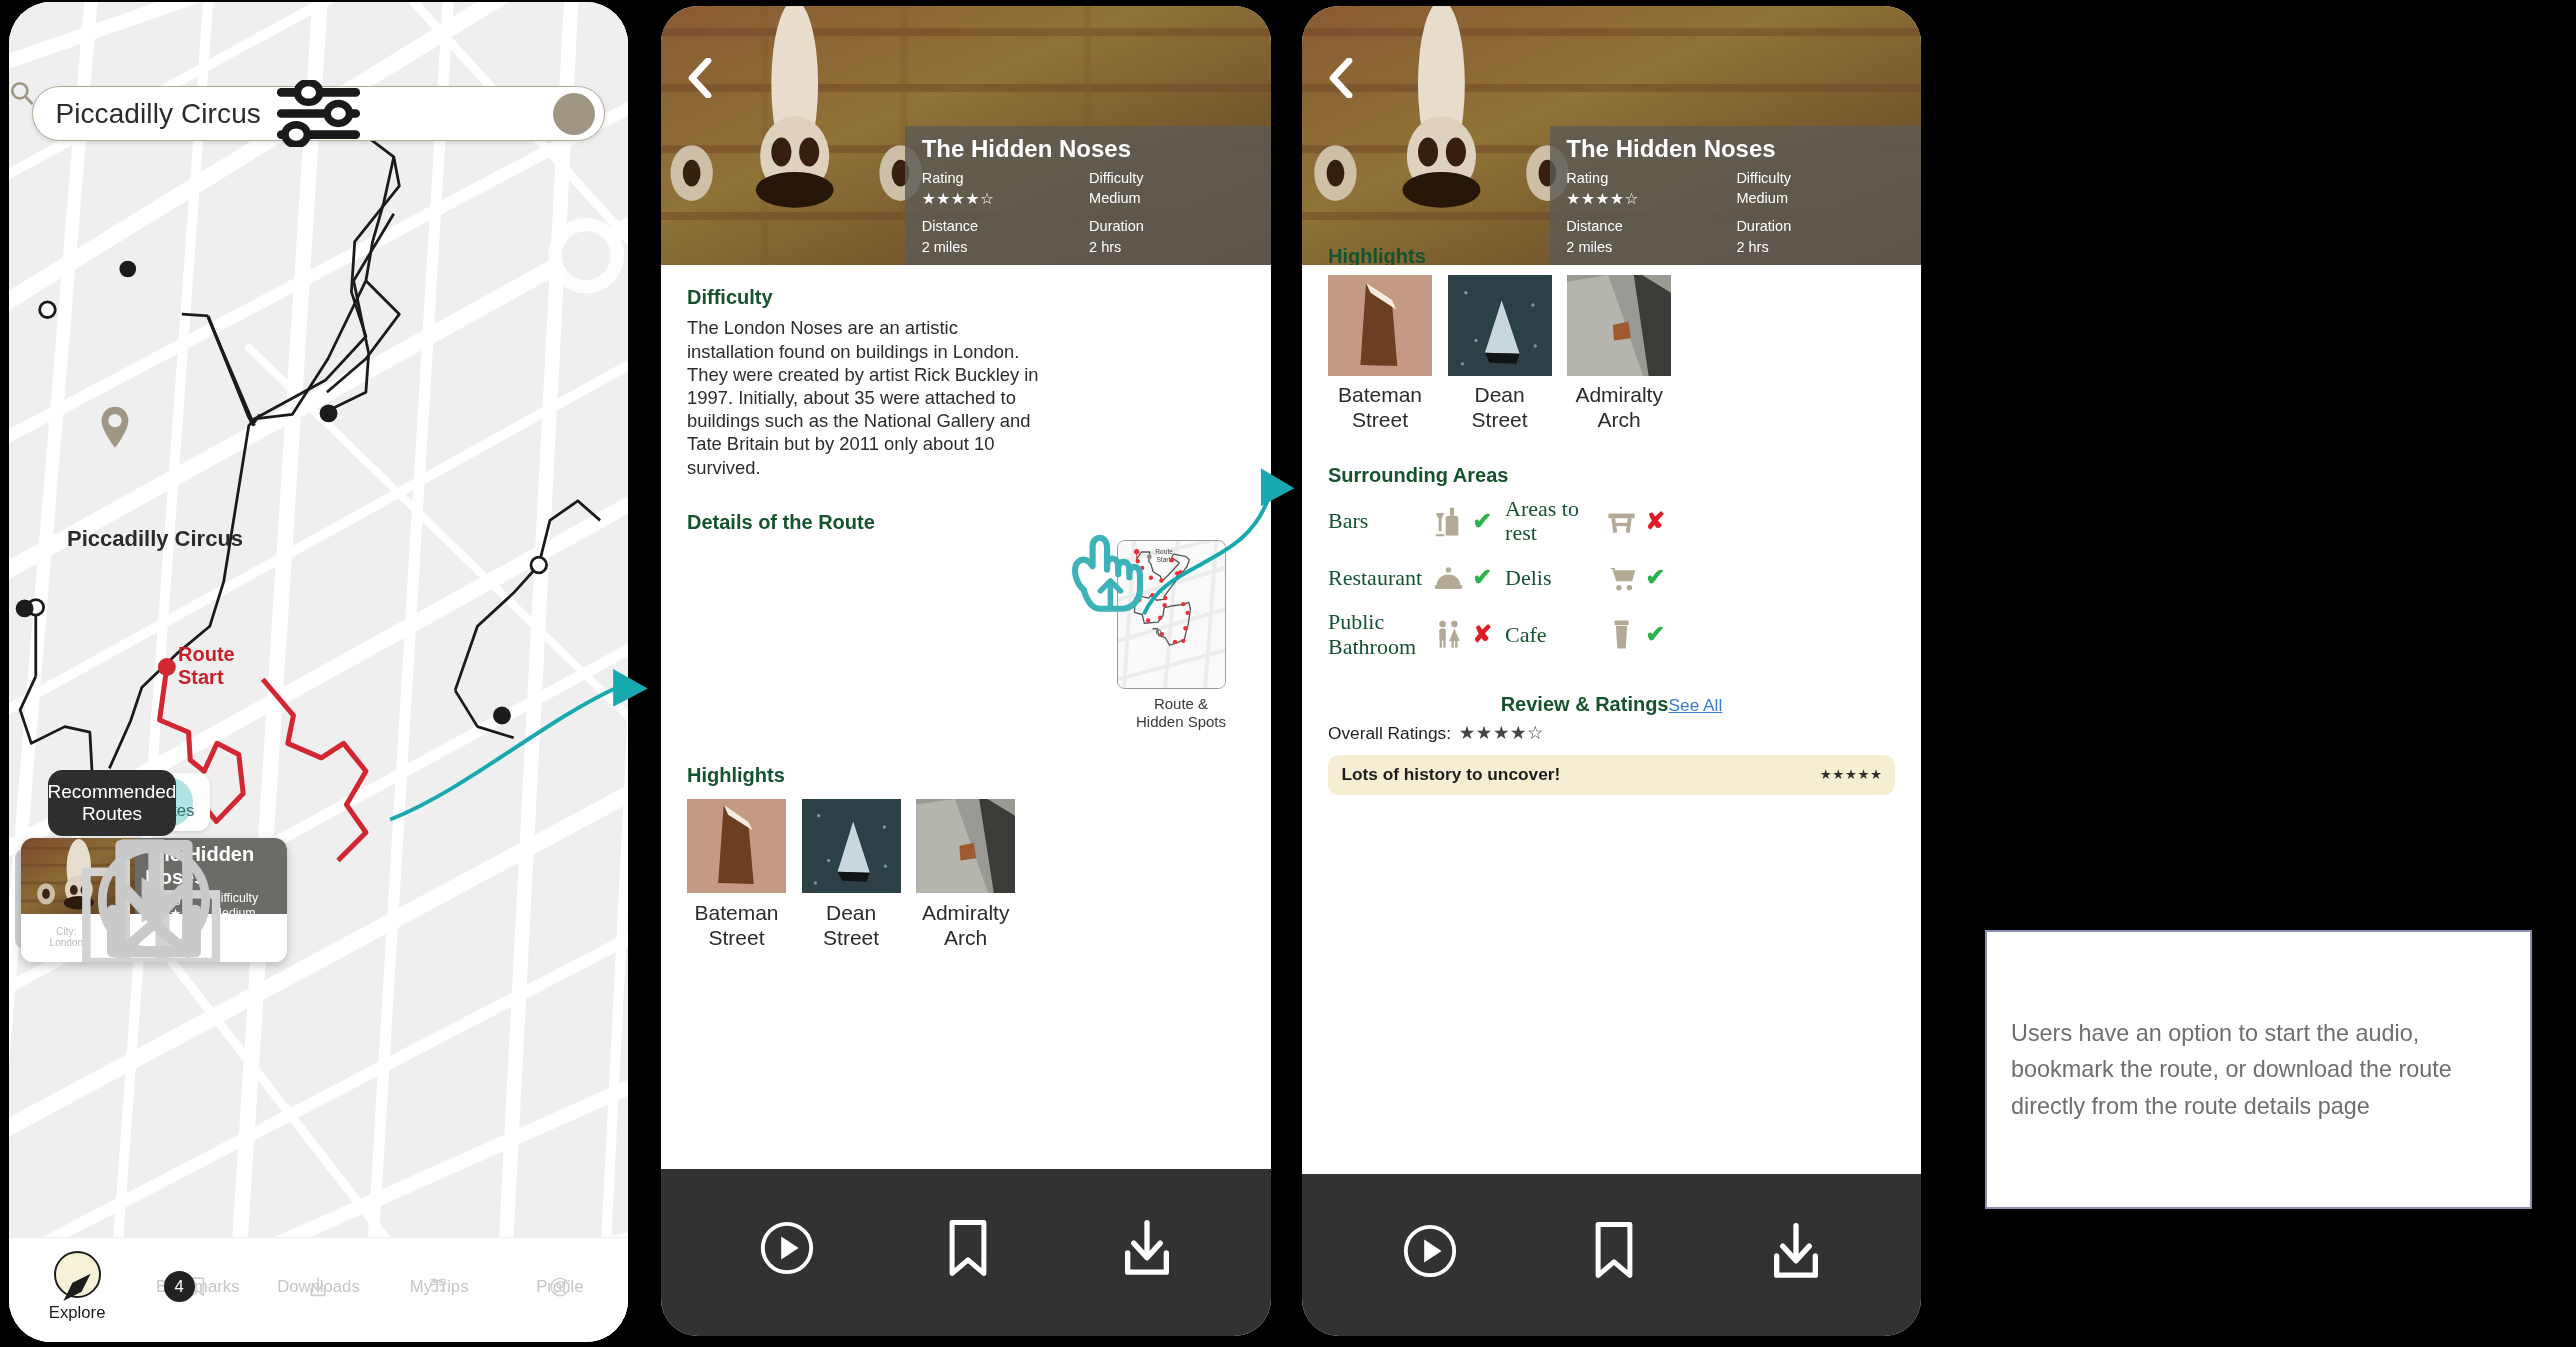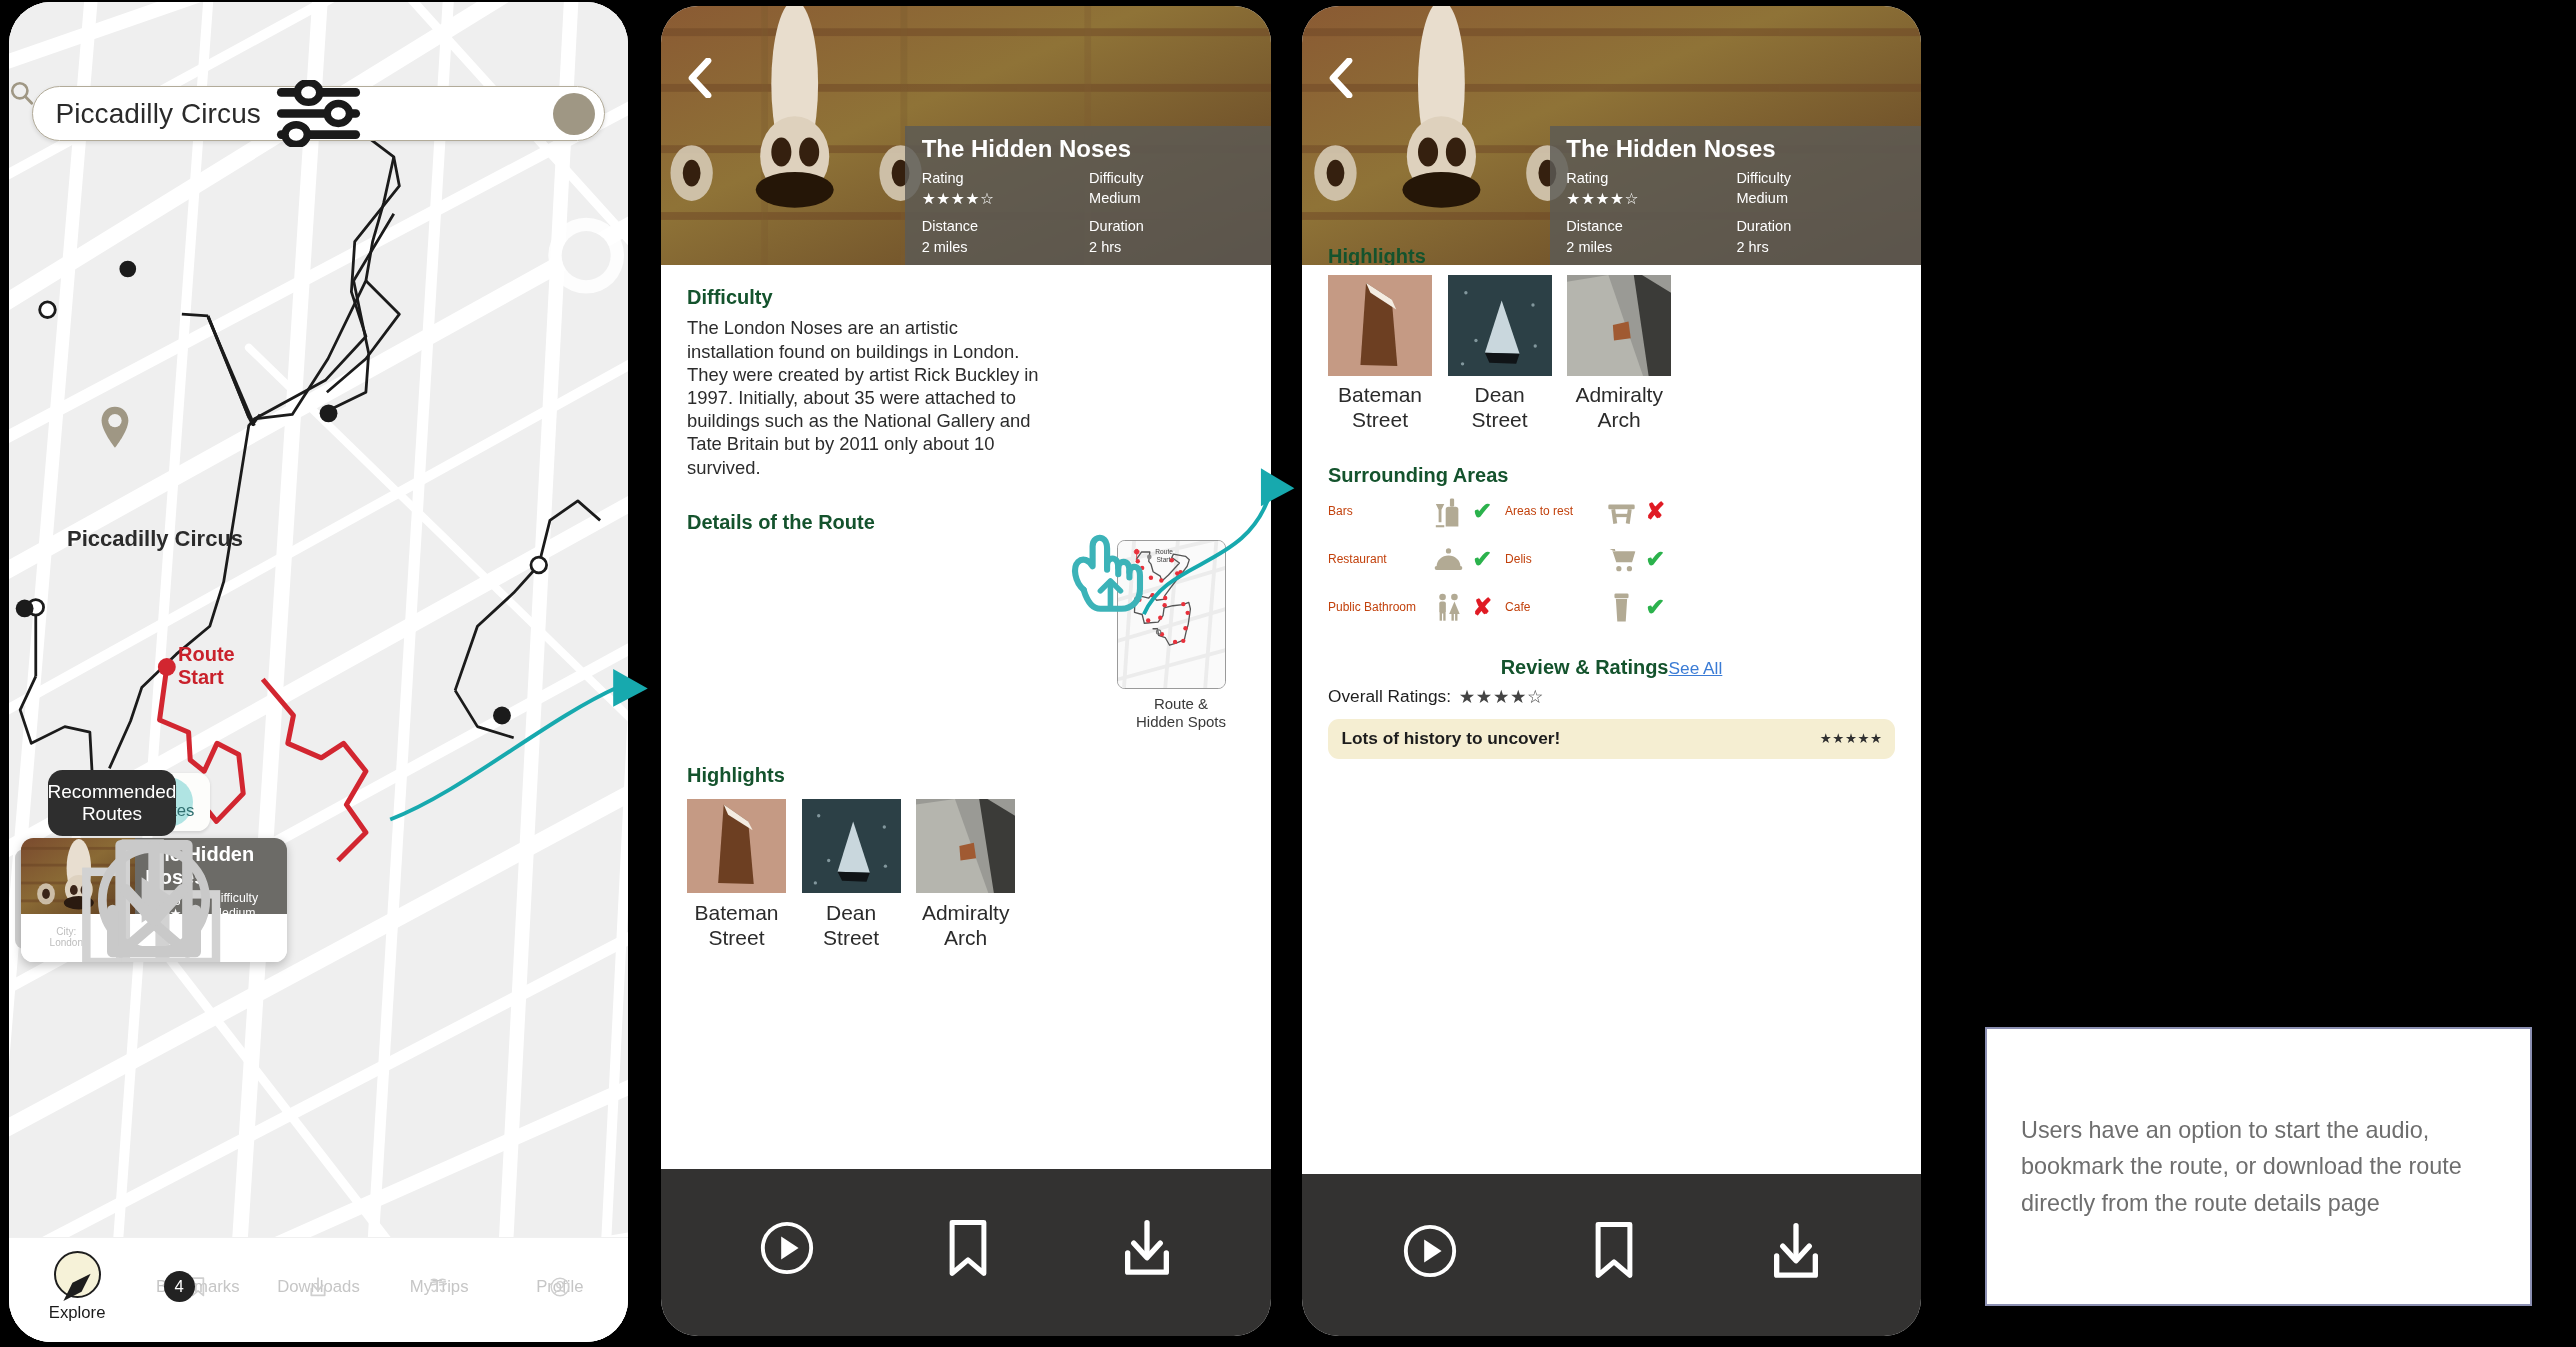--- a/index.html
+++ b/index.html
@@ -113,43 +113,43 @@
   .routethumb { width:128px; }
   .routethumb .tb { width:109px; height:149px; border:1.1px solid #9a9a9a; border-radius:7.8px; background:#fafafa; overflow:hidden; position:relative; }
   .routethumb .cap { margin-top:6.7px; font-size:15px; color:#3a3a3a; text-align:center; line-height:1.18; }
 
   .hl-row { display:flex; gap:15.6px; }
   .hl-item { width:99px; }
   .hl-img { width:99px; height:94px; overflow:hidden; position:relative; }
   .hl-cap { margin-top:6.7px; font-size:21px; color:#2b2b2b; text-align:center; line-height:1.2; }
 
   .sa-grid { display:grid; grid-template-columns: 99px 32px 26px 95px 32px 26px; column-gap:6.7px; align-items:center; }
-  .sa-lbl { font-size:12px; color:#c2410c; line-height:1.12; }
+  .sa-lbl { font-size:22px; color:#14532d; line-height:1.12;font-family:Liberation Serif, serif; }
   .sa-ic { width:29px; height:31px; }
   .sa-mark { font-size:23.4px; font-weight:bold; line-height:1; }
 
   .rr-head { display:flex; align-items:baseline; justify-content:center; }
   .seeall { font-size:17.3px; color:#3a7bd5; text-decoration:underline; }
   .overall { font-size:17.3px; color:#1e1e1e; display:flex; align-items:center; gap:7.8px; }
   .reviewcard { background:#f5eed2; border-radius:11px; padding:9px 12.3px 10px 13.4px; }
   .rv-top { display:flex; align-items:center; justify-content:space-between; }
   .rv-title { font-size:17.3px; font-weight:bold; color:#1d1d1d; }
   .rv-stars { font-size:13.4px; color:#303030; letter-spacing:0.6px; }
   .rv-body { margin-top:6.7px; font-size:16px; color:#242424; line-height:1.26; }
   .morelink { color:#3a7bd5; text-decoration:underline; }
 
   .darkbar {
     position:absolute; left:0; bottom:0; width:100%; background:#333231;
     display:flex; align-items:center; justify-content:space-around; padding:0 33px 30px; padding-top:22px;
   }
 
   
   .note {
-    position:absolute; left:1985px; top:1027px; width:547px; height:279px;
-    background:#fff; border:2.8px solid #8b8fb2; padding:32px 34px;
+    position:absolute; left:1985px; top:930px; width:547px; height:279px;
+    background:#fff; border:2.8px solid #8b8fb2; padding:32px 24px;
     display:flex; align-items:center;
   }
   .note p { font-size:23.4px; color:#6e6e6e; line-height:1.55; }
 
   
   .overlay { position:absolute; inset:0; pointer-events:none; }
 </style>
 </head>
 <body>
 

